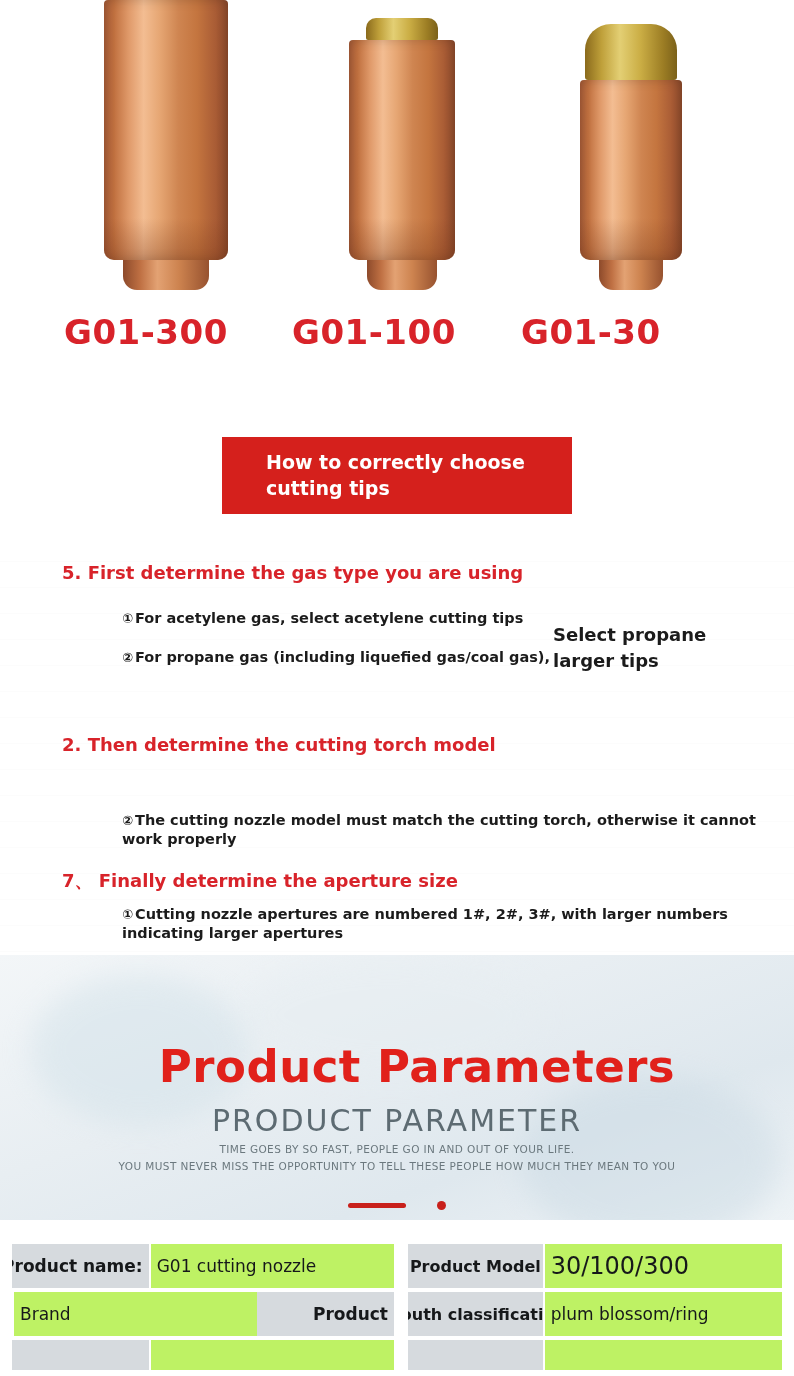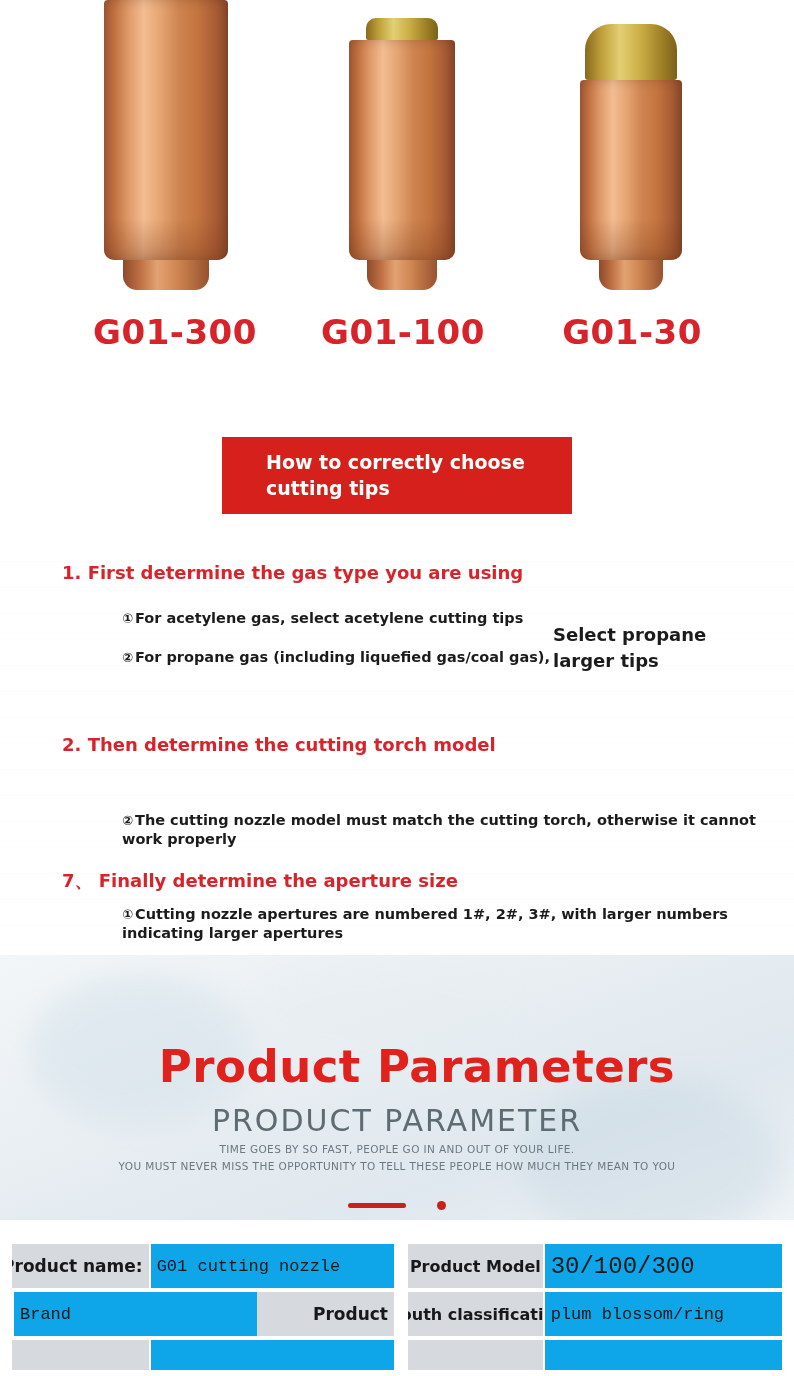--- a/index.html
+++ b/index.html
@@ -49,21 +49,20 @@
         #8d4a2b 0%, #bf7043 20%, #e3a273 40%, #cd834f 65%, #97522f 100%);
   }
   .nozzle .brass {
     margin: 0 auto;
     border-radius: 10px 10px 2px 2px;
     background: linear-gradient(to right,
         #8a6a1c 0%, #bfa03a 18%, #e3cf74 38%, #cbae45 60%, #9c7d24 85%, #7b611a 100%);
   }
   .label {
     position: absolute;
-    text-align: center;
     color: #d8232a;
     font-weight: bold;
     font-size: 34px;
     letter-spacing: 0.5px;
     font-family: "DejaVu Sans", sans-serif;
   }
 
   
   .banner {
     position: absolute;
@@ -214,22 +213,21 @@
     overflow: hidden;
     white-space: nowrap;
   }
   .c-key {
     background: #d6dade;
     font-weight: bold;
     justify-content: flex-end;
     text-align: right;
   }
   .c-val {
-    background: #0ea5e9;
-    font-family: Liberation Mono, monospace;
+    background: #bef264;
   }
   .k1 { width: 137px; height: 44px; }
   .v1 { width: 244px; height: 44px; margin-left: 2px; }
   .k2 { width: 135px; height: 44px; margin-left: 14px; justify-content: center; font-size: 16px; }
   .v2 { width: 238px; height: 44px; margin-left: 2px; }
   .big-val { font-size: 24px; }
   .wide-val { font-size: 17px; }
   .row3 .cell { height: 30px; }
 </style>
 </head>
@@ -260,21 +258,21 @@
 </div>
 
 <div class="banner">
   <div>How to correctly choose</div>
   <div>cutting tips</div>
 </div>
 
 <div class="howto">
   <div class="howto-bg"></div>
 
-  <div class="step-title" style="left:62px; top:10px;">1. First determine the gas type you are using</div>
+  <div class="step-title" style="left:62px; top:10px;">5. First determine the gas type you are using</div>
 
   <div class="sub" style="left:122px; top:57px; width:430px;">
     <span class="circnum">①</span><span>For acetylene gas, select acetylene cutting tips</span>
   </div>
 
   <div class="sub" style="left:122px; top:96px; width:430px;">
     <span class="circnum">②</span><span>For propane gas (including liquefied gas/coal gas),</span>
   </div>
 
   <div class="step-title" style="left:62px; top:182px;">2. Then determine the cutting torch model</div>

